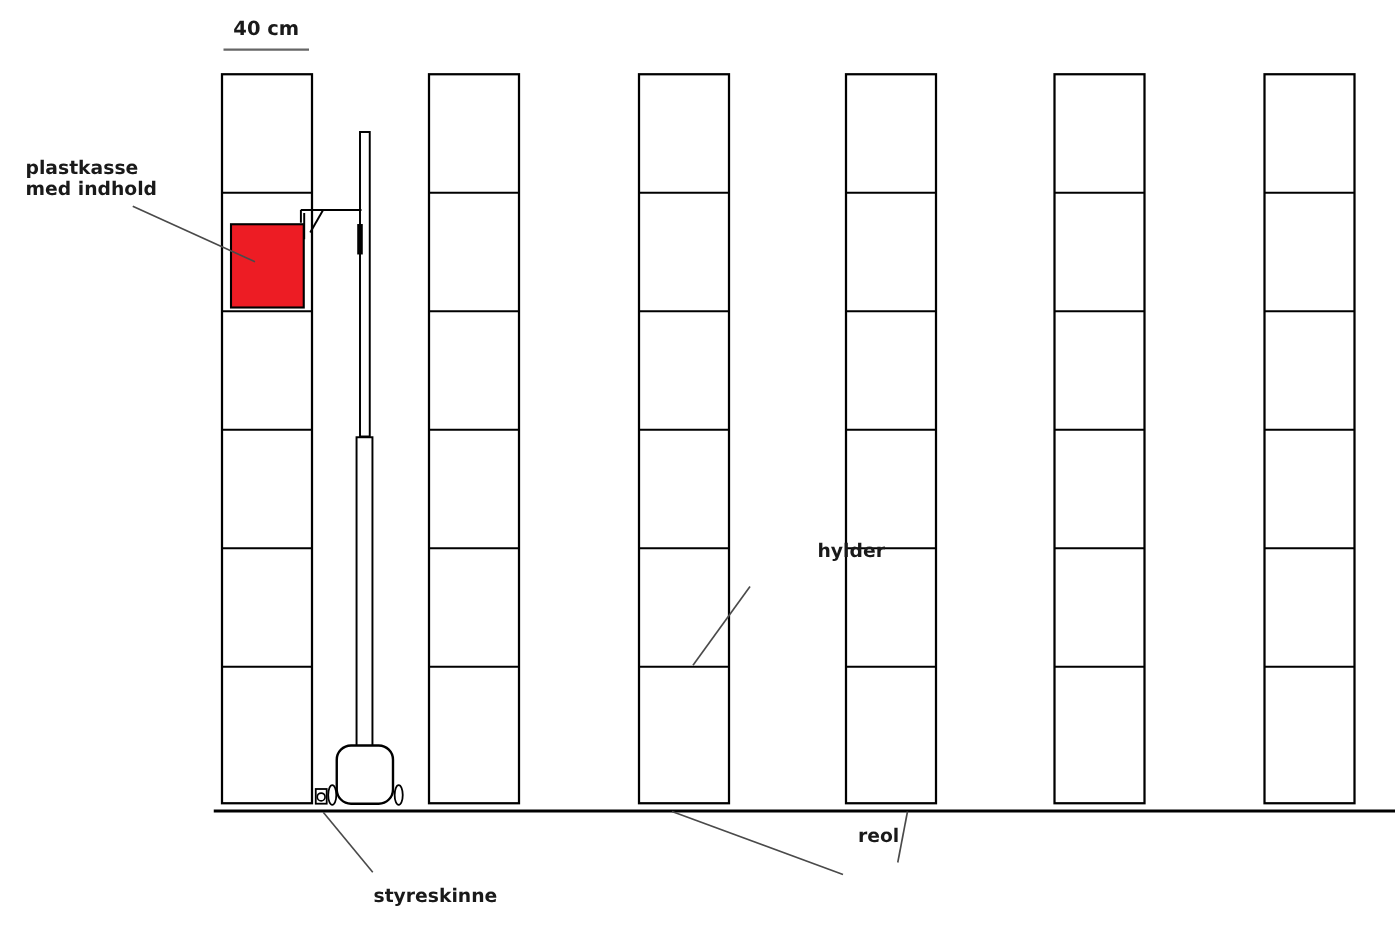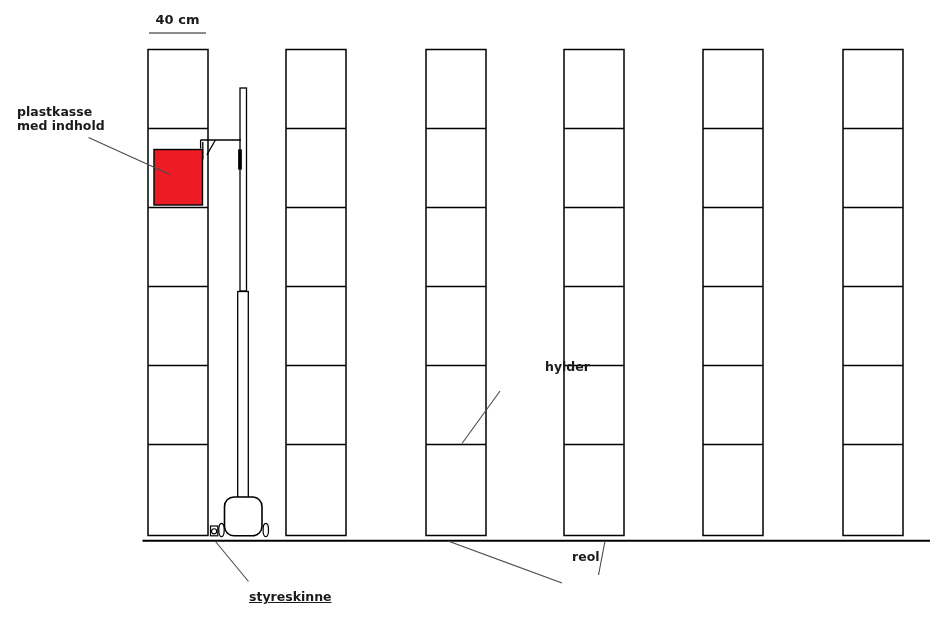--- a/index.html
+++ b/index.html
@@ -99,14 +99,14 @@
 
   <div class="lbl" style="left:17px; top:105px;">
     <div>plastkasse</div>
     <div>med indhold</div>
   </div>
 
   <div class="lbl" style="left:497px; top:360px;margin-left:48px;">hylder</div>
 
   <div class="lbl" style="left:572px; top:550px;">reol</div>
 
-  <div class="lbl" style="left:249px; top:590px;text-decoration:underline;">styreskinne</div>
+  <div class="lbl" style="left:249px; top:590px;">styreskinne</div>
 </div>
 
 </body></html>

